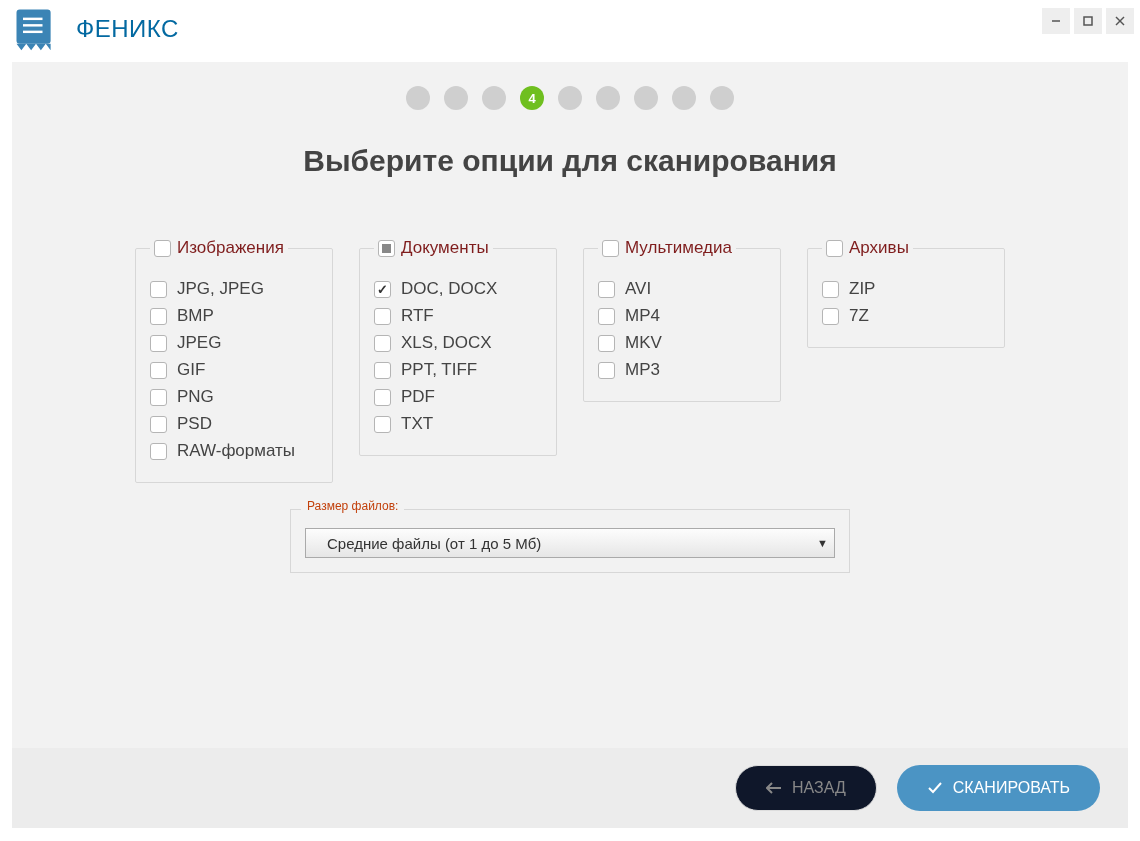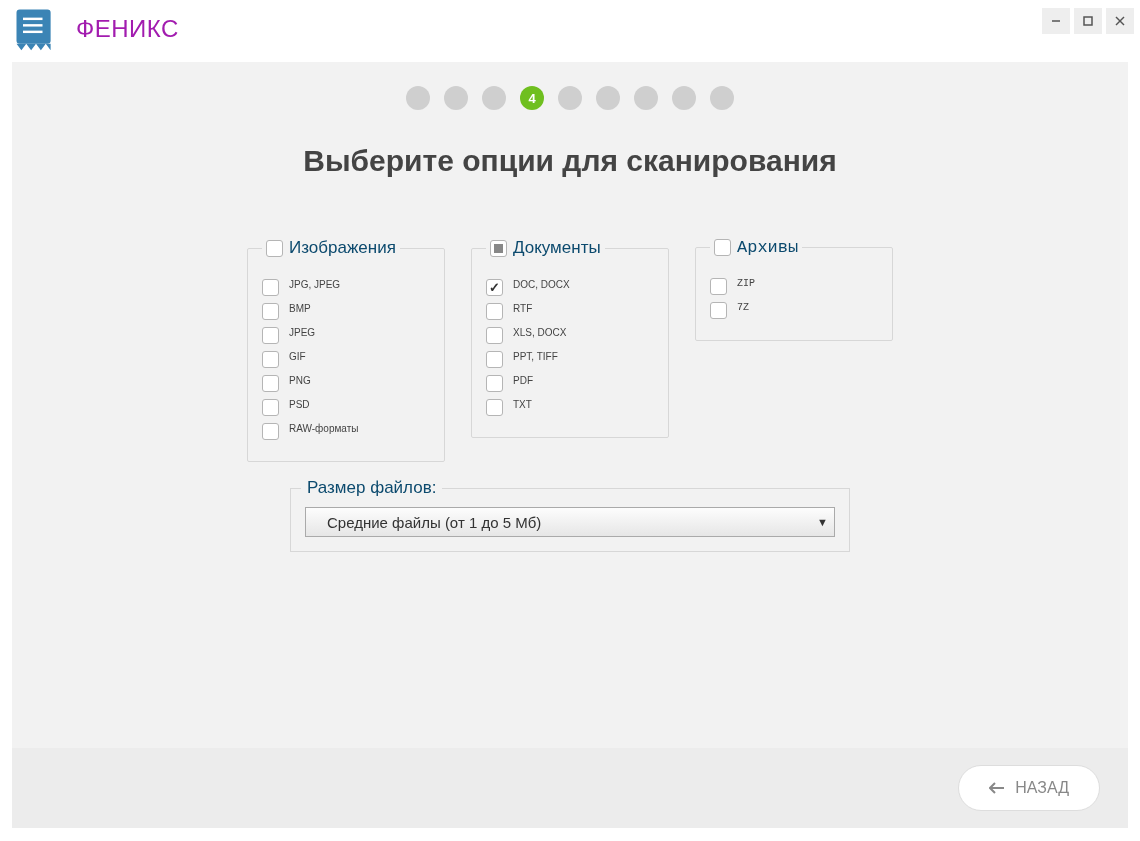--- a/index.html
+++ b/index.html
@@ -18,21 +18,21 @@
     position: relative;
     background: #fff;
   }
   .logo-icon {
     width: 52px;
     height: 52px;
     fill: #3b84b5;
   }
   .app-title {
     font-size: 24px;
-    color: #a21caf;
+    color: #0369a1;
     margin-left: 14px;
     letter-spacing: 0.5px;
   }
   .win-controls {
     position: absolute;
     right: 6px;
     top: 8px;
     display: flex;
     gap: 4px;
   }
@@ -89,34 +89,34 @@
   }
   fieldset.group {
     border: 1px solid #d7d7d7;
     border-radius: 2px;
     background: #f2f2f2;
     padding: 14px 18px 14px 14px;
     min-width: 198px;
   }
   fieldset.group legend {
     padding: 0 4px;
-    color: #0c4a6e;
+    color: #7f1d1d;
     font-size: 17px;
     display: flex;
     align-items: center;
     gap: 6px;
   }
-  .col-stack { display: flex; flex-direction: row; gap: 20px; font-family: Liberation Mono, monospace; }
+  .col-stack { display: flex; flex-direction: row; gap: 20px; }
   .chk-row {
     display: flex;
-    align-items: flex-start;
+    align-items: center;
     gap: 10px;
     margin: 7px 0;
     color: #444;
-    font-size: 10px;
+    font-size: 17px;
   }
   .chkbox {
     width: 17px;
     height: 17px;
     border: 1.5px solid #b5b5b5;
     border-radius: 3px;
     background: #fff;
     display: inline-flex;
     align-items: center;
     justify-content: center;
@@ -141,22 +141,22 @@
     border: 1px solid #d7d7d7;
     padding: 18px 14px 14px 14px;
     position: relative;
   }
   .filesize-group .legend {
     position: absolute;
     top: -11px;
     left: 10px;
     background: #f2f2f2;
     padding: 0 6px;
-    color: #0c4a6e;
-    font-size: 17px;
+    color: #c2410c;
+    font-size: 12px;
   }
   .select-box {
     width: 100%;
     height: 30px;
     border: 1px solid #aaa;
     background: linear-gradient(#fdfdfd,#e6e6e6);
     display: flex;
     align-items: center;
     padding: 0 21px;
     font-size: 15px;
@@ -186,21 +186,21 @@
     height: 46px;
     border-radius: 23px;
     display: flex;
     align-items: center;
     padding: 0 30px;
     font-size: 16px;
     gap: 10px;
     cursor: pointer;
   }
   .btn-back {
-    background: #ffffff;
+    background: #0f172a;
     color: #888;
     border: 1px solid #ddd;
   }
   .btn-scan {
     background: #4b94c4;
     color: #fff;
   }
   .btn svg { width: 16px; height: 14px; }
 </style>
 </head>
@@ -312,20 +312,42 @@
       <div class="chk-row">
           <span class="chkbox"></span>
           <span>PDF</span>
         </div>
       <div class="chk-row">
           <span class="chkbox"></span>
           <span>TXT</span>
         </div>
     </fieldset>
 
+    <fieldset class="group">
+      <legend>
+        <span class="chkbox"></span>
+        <span>Мультимедиа</span>
+      </legend>
+      <div class="chk-row">
+          <span class="chkbox"></span>
+          <span>AVI</span>
+        </div>
+      <div class="chk-row">
+          <span class="chkbox"></span>
+          <span>MP4</span>
+        </div>
+      <div class="chk-row">
+          <span class="chkbox"></span>
+          <span>MKV</span>
+        </div>
+      <div class="chk-row">
+          <span class="chkbox"></span>
+          <span>MP3</span>
+        </div>
+    </fieldset>
 
     <div class="col-stack">
       <fieldset class="group">
         <legend>
           <span class="chkbox"></span>
           <span>Архивы</span>
         </legend>
         <div class="chk-row">
             <span class="chkbox"></span>
             <span>ZIP</span>
@@ -347,15 +369,21 @@
     </div>
   </div>
 
   <div class="footer-bar">
     <div class="btn btn-back">
       <svg viewBox="0 0 16 14">
           <path d="M15 7H2M6 2L1 7l5 5" fill="none" stroke="#888" stroke-width="2"></path>
         </svg>
       <span>НАЗАД</span>
     </div>
+    <div class="btn btn-scan">
+      <svg viewBox="0 0 16 14">
+          <path d="M2 7l4 4L14 2" fill="none" stroke="#fff" stroke-width="2"></path>
+        </svg>
+      <span>СКАНИРОВАТЬ</span>
+    </div>
   </div>
 
 </div>
 
 </body></html>

